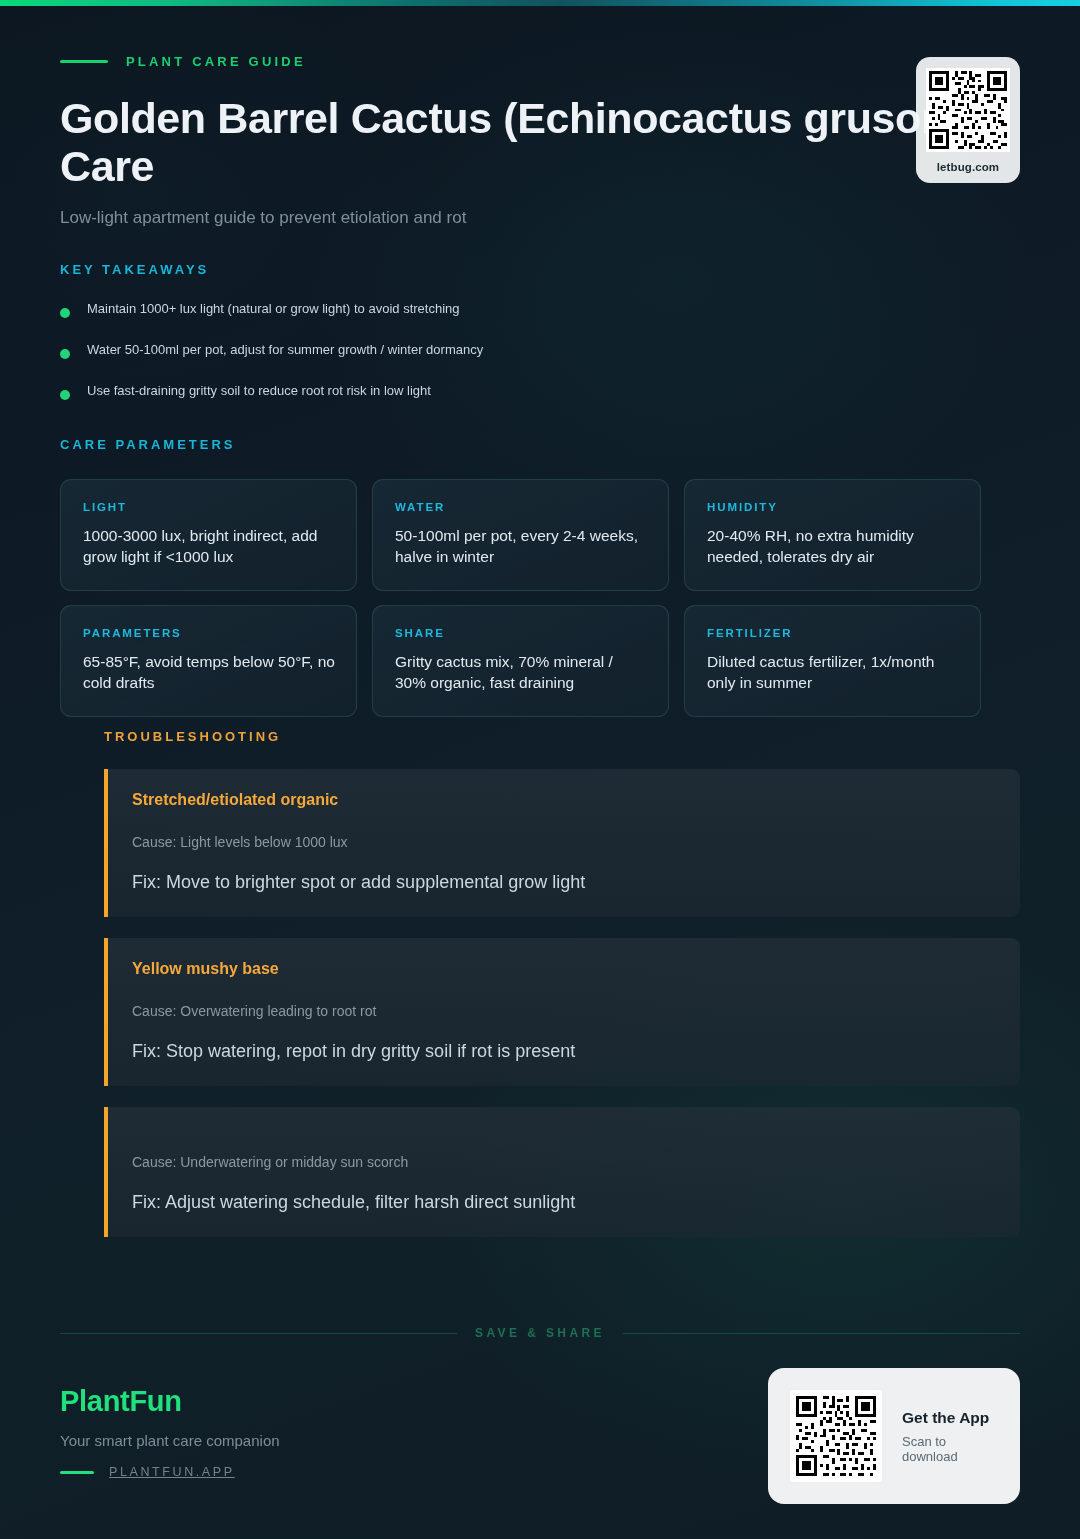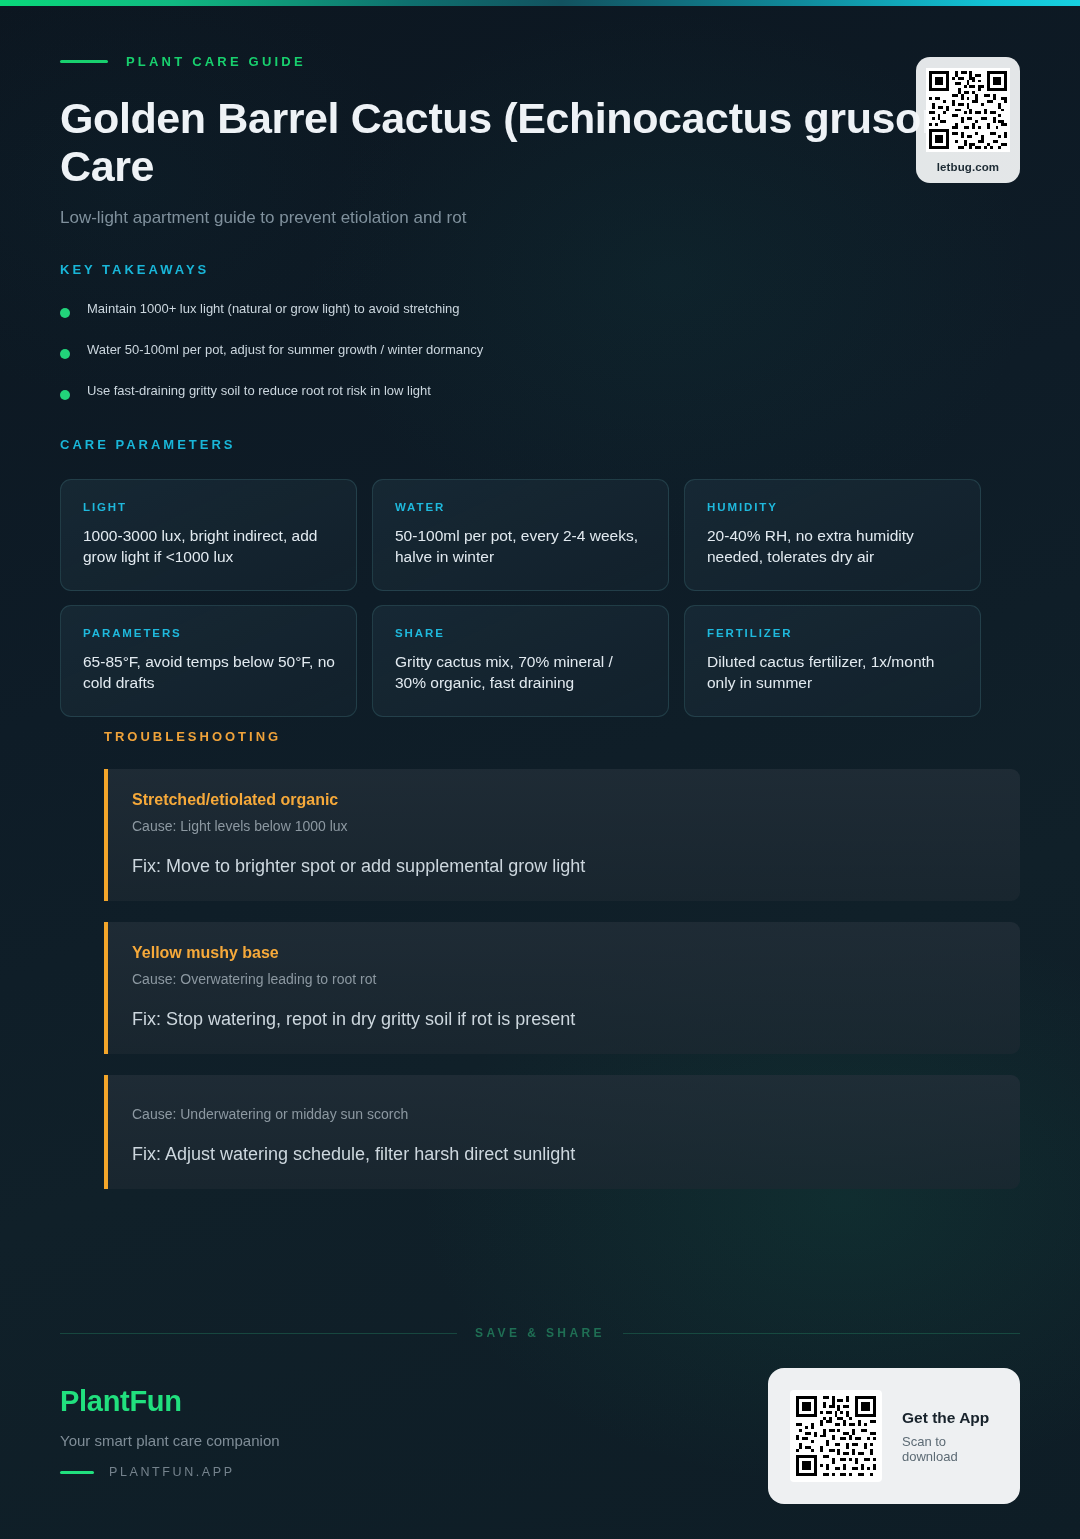--- a/index.html
+++ b/index.html
@@ -95,41 +95,41 @@
   .tr-list { margin-top:25px; }
   .tr-card {
     background:linear-gradient(180deg, rgba(34,46,56,0.80) 0%, rgba(28,40,49,0.72) 100%);
     border-left:4px solid #f4a62a;
     border-radius:0 9px 9px 0;
     padding:22px 24px 24px 24px;
     margin-bottom:21px;
     min-height:104px;
   }
   .tr-title { font-size:16px; font-weight:700; color:#f6a93a; }
-  .tr-cause { margin-top:9px; font-size:14px; color:#8c98a1; }
+  .tr-cause { margin-top:25px; font-size:14px; color:#8c98a1; }
   .tr-fix { margin-top:22px; font-size:18px; color:#cdd7de; }
 
   
   .divider {
     position:absolute; left:60px; top:1326px; width:960px;
     display:flex; align-items:center; gap:18px;
   }
   .divider .ln { flex:1; height:1px; background:rgba(34,120,90,0.45); }
   .divider .dtxt {
     font-size:12px; font-weight:700; letter-spacing:3.4px; color:#1f6f54;text-align:center;
   }
 
   .footer { position:absolute; left:60px; top:1385px; width:960px; }
   .brand {
     font-size:29px; font-weight:700; color:#21e07e; letter-spacing:-0.3px;
   }
   .tagline { margin-top:14px; font-size:15px; color:#7f8d97; }
   .applink { margin-top:16px; display:flex; align-items:center; gap:15px; }
   .applink .rule { width:34px; height:3px; background:#21e07e; border-radius:2px; }
-  .applink .txt { font-size:12.5px; letter-spacing:2.6px; color:#75838d; font-weight:400; }
+  .applink .txt { font-size:12.5px; letter-spacing:2.6px; color:#75838d; font-weight:400;text-decoration:underline; }
 
   .qr-badge-foot {
     position:absolute; right:60px; top:1368px;
     width:252px; height:136px; border-radius:16px;
     background:#eef0f2;
     display:flex; align-items:center; gap:20px;
     padding:0 18px 0 22px;
   }
   .qr-badge-foot .qrbox { width:92px; height:92px; flex:none; background:#fff; padding:3px; border-radius:4px;}
   .qr-badge-foot .fcol { display:flex; flex-direction:column; }

